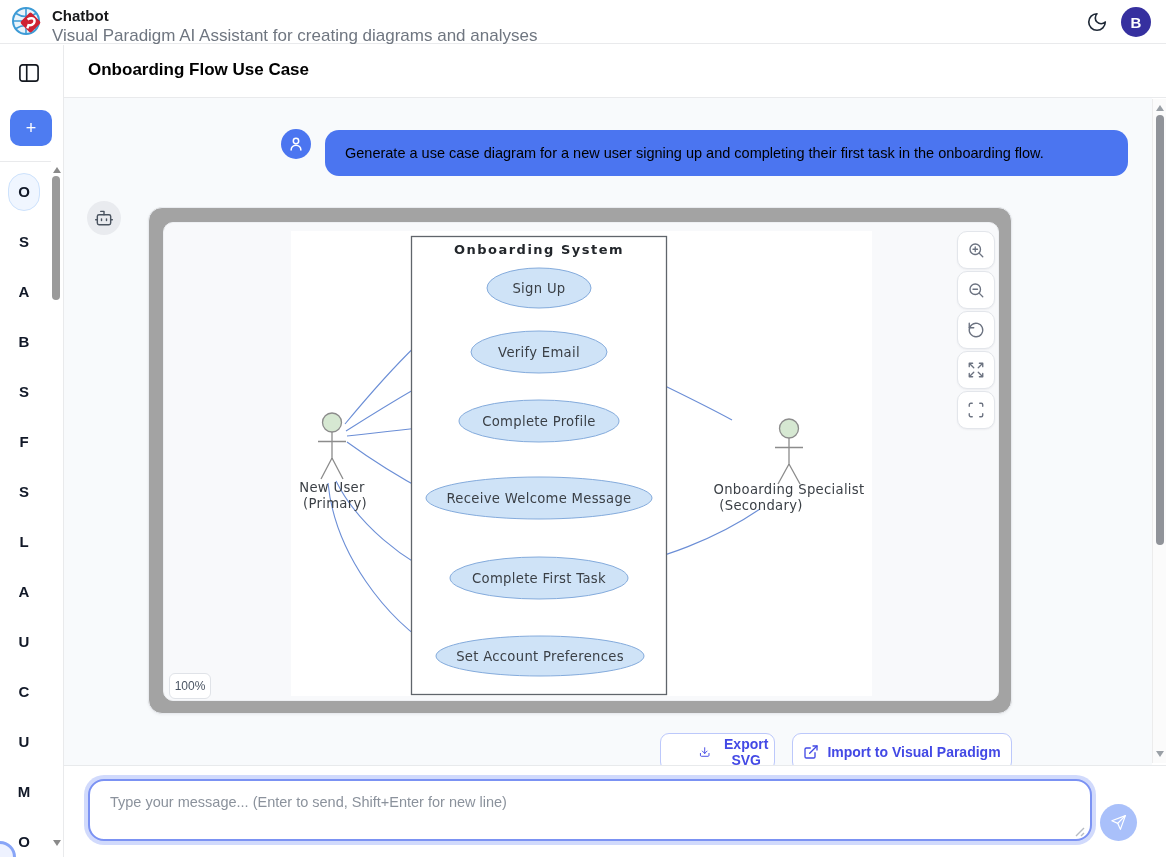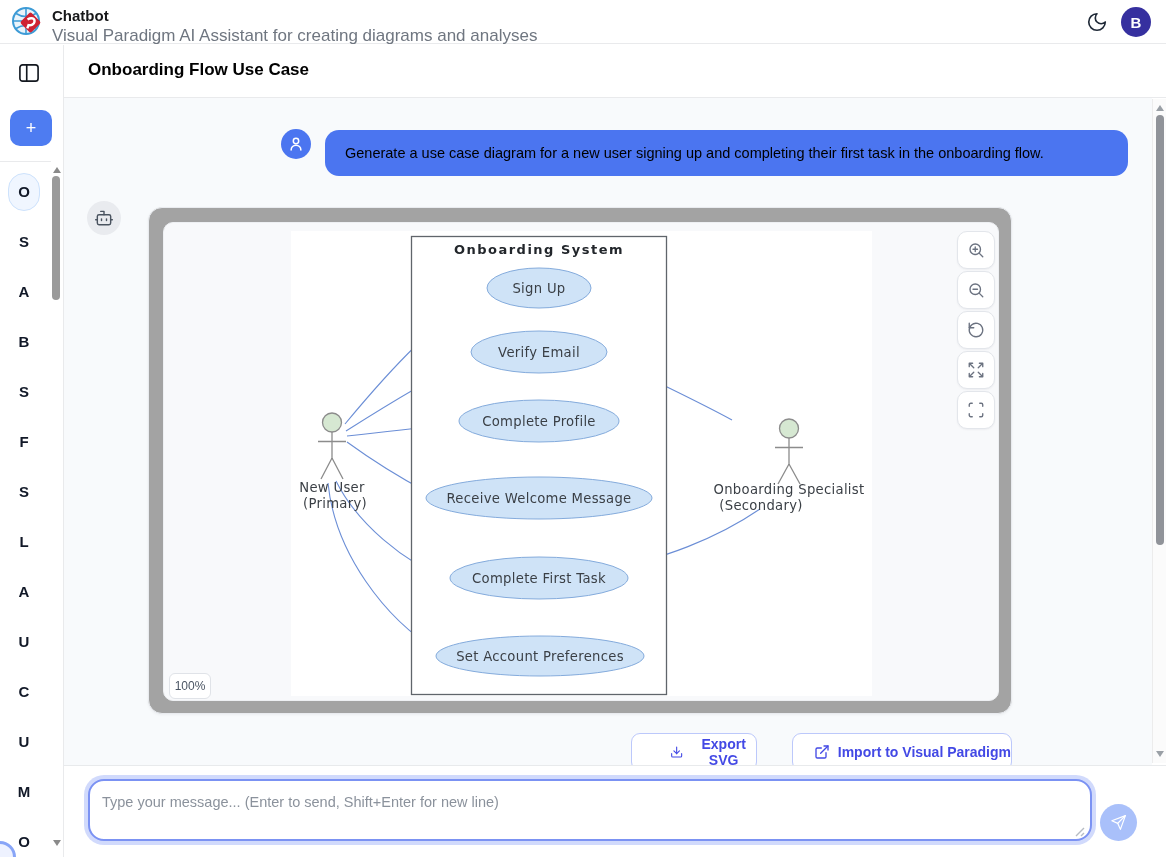--- a/index.html
+++ b/index.html
@@ -63,22 +63,22 @@
     border:1px solid #e3e6eb; border-radius:10px; cursor:pointer;
     display:flex; align-items:center; justify-content:center;
     box-shadow:0 1px 2px rgba(16,24,40,.05); color:#6b7280; }
   .zoom-badge { position:absolute; left:20px; top:465px; width:42px; height:26px;
     background:#fff; border:1px solid #e0e3e8; border-radius:6px;
     font-size:12px; color:#4b5563; text-align:center; line-height:24px; }
   .action-btn { position:absolute; top:635px; height:38px; background:#fff;
     border:1px solid #bcc8fb; border-radius:9px; color:#4349e5;
     font-size:14px; font-weight:600; font-family:"Liberation Sans",sans-serif;
     display:flex; align-items:center; justify-content:center; gap:8px; cursor:pointer; }
-  .btn-export { left:567px; width:126px;padding-left:38px; }
-  .btn-import { left:728px; width:220px;justify-content:flex-end; }
+  .btn-export { left:596px; width:115px;padding-left:38px; }
+  .btn-import { left:728px; width:220px; }
 
   
   .dg-title { font:bold 13px "DejaVu Sans",sans-serif; letter-spacing:1.5px; fill:#22262b; }
   .dg-label { font:13.2px "DejaVu Sans",sans-serif; letter-spacing:.3px; fill:#3a3f45; }
 
   
   .vscroll { position:absolute; top:99px; right:0; width:14px; height:664px;
     background:#fbfbfb; border-left:1px solid #ececec; z-index:25; }
   .vs-thumb { position:absolute; left:3px; top:16px; width:8px; height:430px;
     background:#909399; border-radius:4px; }
@@ -86,21 +86,21 @@
     border-left:4px solid transparent; border-right:4px solid transparent; }
   .vs-arrow.up { top:6px; border-bottom:6px solid #9aa0a6; }
   .vs-arrow.down { bottom:6px; border-top:6px solid #9aa0a6; }
 
   
   .footer { position:absolute; left:64px; bottom:0; width:1102px; height:92px;
     background:#fff; border-top:1px solid #e8eaec; z-index:35; }
   .composer { position:absolute; left:24px; top:13px; width:1004px; height:62px;
     border:2px solid #7b92f3; border-radius:16px; background:#fff;
     box-shadow:0 0 0 4px rgba(140,163,248,.40);
-    font-size:14.5px; color:#a16207; padding:13px 12px; resize:none; outline:none;
+    font-size:14.5px; color:#a16207; padding:13px 20px; resize:none; outline:none;
     font-family:"Liberation Sans",sans-serif; }
   .composer::placeholder { color:#8b929c; }
   .send-btn { position:absolute; left:1036px; top:38px; width:37px; height:37px; border-radius:50%;
     background:#a9c0fa; border:none; display:flex; align-items:center; justify-content:center; cursor:pointer; }
   .resize-grip { position:absolute; left:1010px; top:60px; width:12px; height:12px; }
 
   .corner-peek { position:absolute; left:-16px; bottom:-16px; width:32px; height:32px;
     border-radius:50%; border:3px solid #88a5f7; background:#eef2ff; z-index:45; }
 </style>
 </head>

